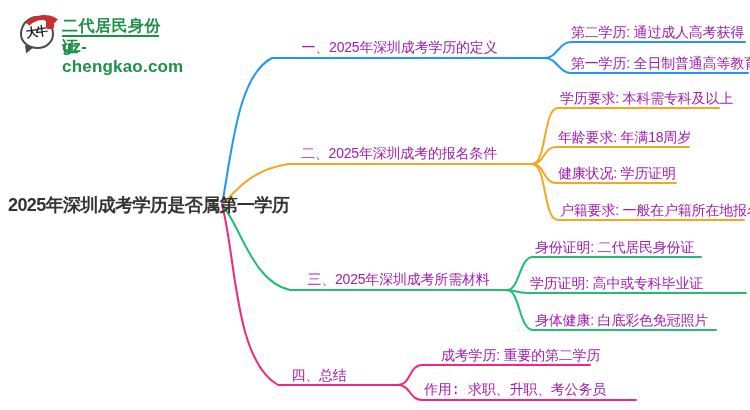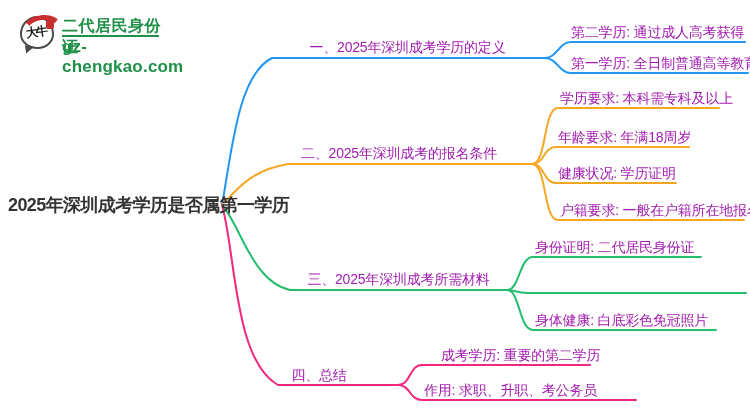--- a/index.html
+++ b/index.html
@@ -77,32 +77,33 @@
       <div class="bubble-cap"></div>
       <div class="bubble-seal"></div>
       <div class="bubble-text">大牛</div>
     </div>
     <div class="logo-title" style="color: rgb(31, 144, 72); border-color: rgb(31, 144, 72);">二代居民身份证</div>
     <div class="logo-domain" style="color: rgb(31, 144, 72); border-color: rgb(31, 144, 72);">gz-chengkao.com</div>
   </div>
 
   <div class="node root" style="left:8px;top:196px;">2025年深圳成考学历是否属第一学历</div>
 
-  <div class="node branch-title" style="left:270px;top:38px;width:275px;">一、2025年深圳成考学历的定义</div>
+  <div class="node branch-title" style="left:262px;top:38px;width:275px;">一、2025年深圳成考学历的定义</div>
   <div class="node branch-title" style="left:277px;top:144px;width:244px;">二、2025年深圳成考的报名条件</div>
   <div class="node branch-title" style="left:290px;top:270px;width:217px;">三、2025年深圳成考所需材料</div>
   <div class="node branch-title" style="left:240px;top:366px;width:158px;">四、总结</div>
 
   <div class="node" style="left:571px;top:23px;">第二学历: 通过成人高考获得</div>
   <div class="node" style="left:571px;top:54px;">第一学历: 全日制普通高等教育</div>
 
   <div class="node" style="left:560px;top:89px;text-align:center;">学历要求: 本科需专科及以上</div>
   <div class="node" style="left:558px;top:128px;">年龄要求: 年满18周岁</div>
   <div class="node" style="left:558px;top:164px;">健康状况: 学历证明</div>
   <div class="node" style="left:560px;top:201px;">户籍要求: 一般在户籍所在地报名</div>
 
   <div class="node" style="left:535px;top:238px;">身份证明: 二代居民身份证</div>
+  <div class="node" style="left:530px;top:274px;">学历证明: 高中或专科毕业证</div>
   <div class="node" style="left:535px;top:311px;">身体健康: 白底彩色免冠照片</div>
 
   <div class="node" style="left:424px;top:346px;margin-left:17px;">成考学历: 重要的第二学历</div>
-  <div class="node" style="left:424px;top:381px;">作用: 求职、升职、考公务员</div>
+  <div class="node" style="left:424px;top:381px;font-family:Liberation Mono, monospace;">作用: 求职、升职、考公务员</div>
 
 </div>
 
 </body></html>

